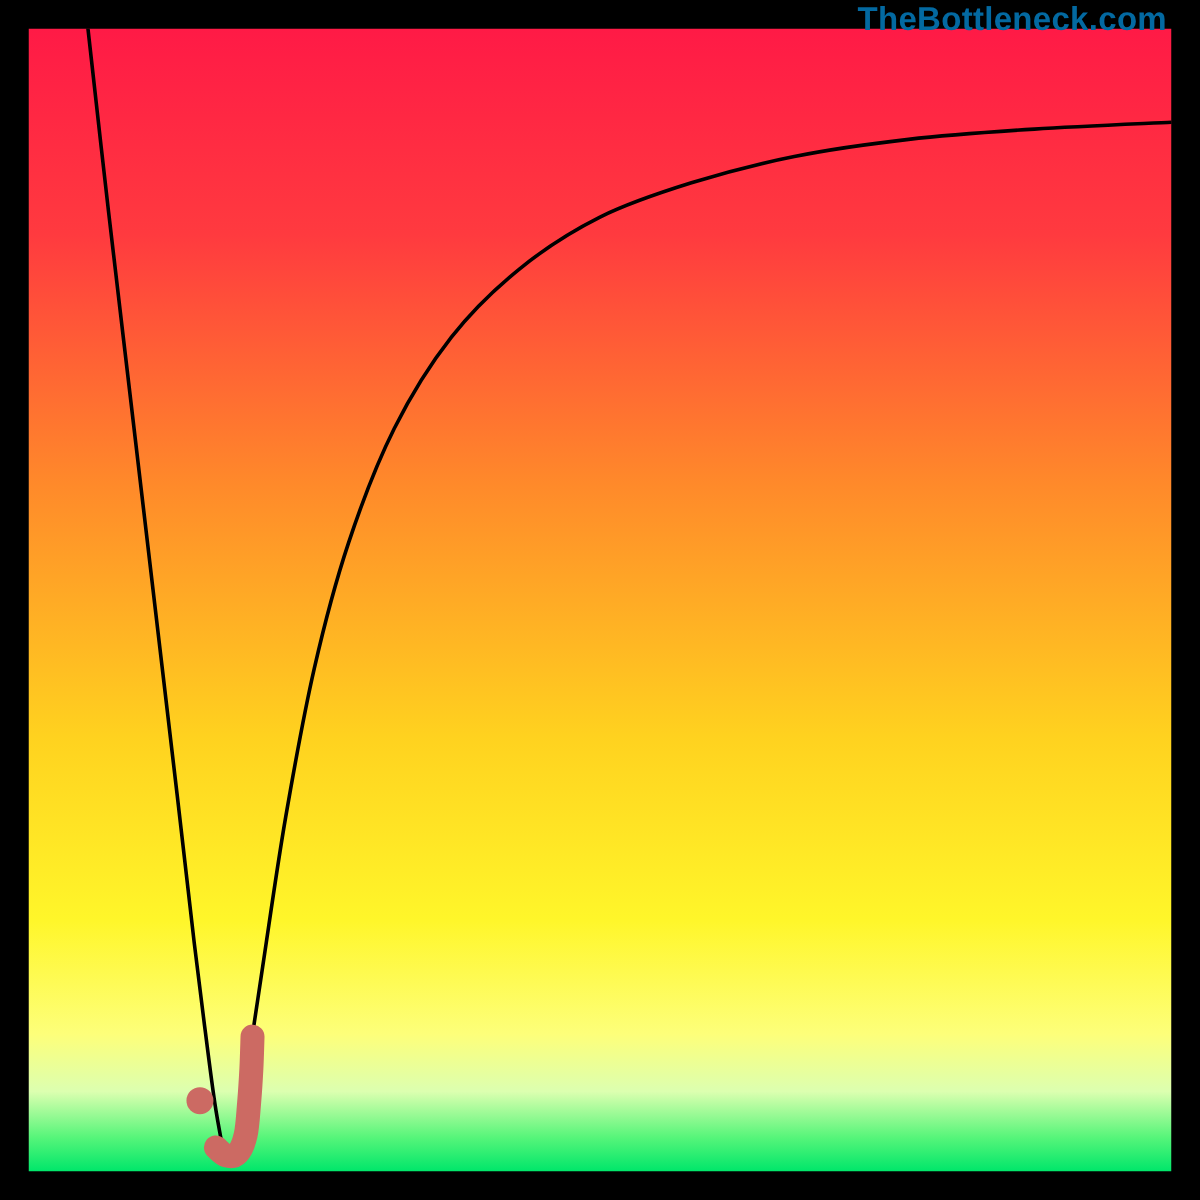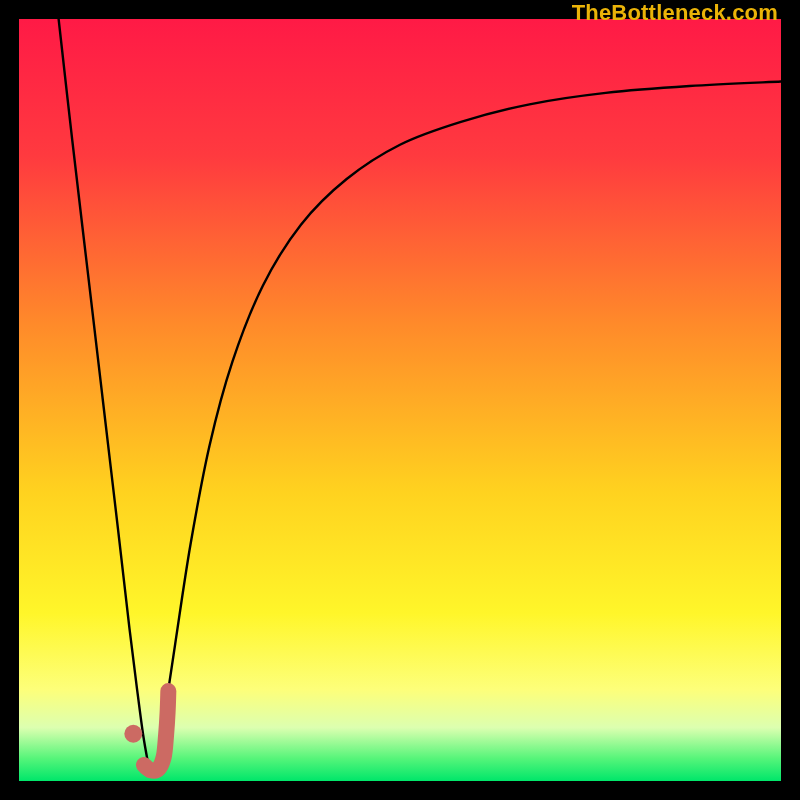--- a/index.html
+++ b/index.html
@@ -26,21 +26,21 @@
     height: 762px;
     overflow: hidden;
   }
   .watermark {
     position: absolute;
     top: 0;
     right: 22px;
     font-family: Arial, Helvetica, sans-serif;
     font-size: 22px;
     font-weight: 600;
-    color: #eab308;
+    color: #0369a1;
     letter-spacing: 0.2px;
     user-select: none;
   }
   svg.curves {
     position: absolute;
     left: 0; top: 0;
     width: 762px;
     height: 762px;
     overflow: visible;
   }

